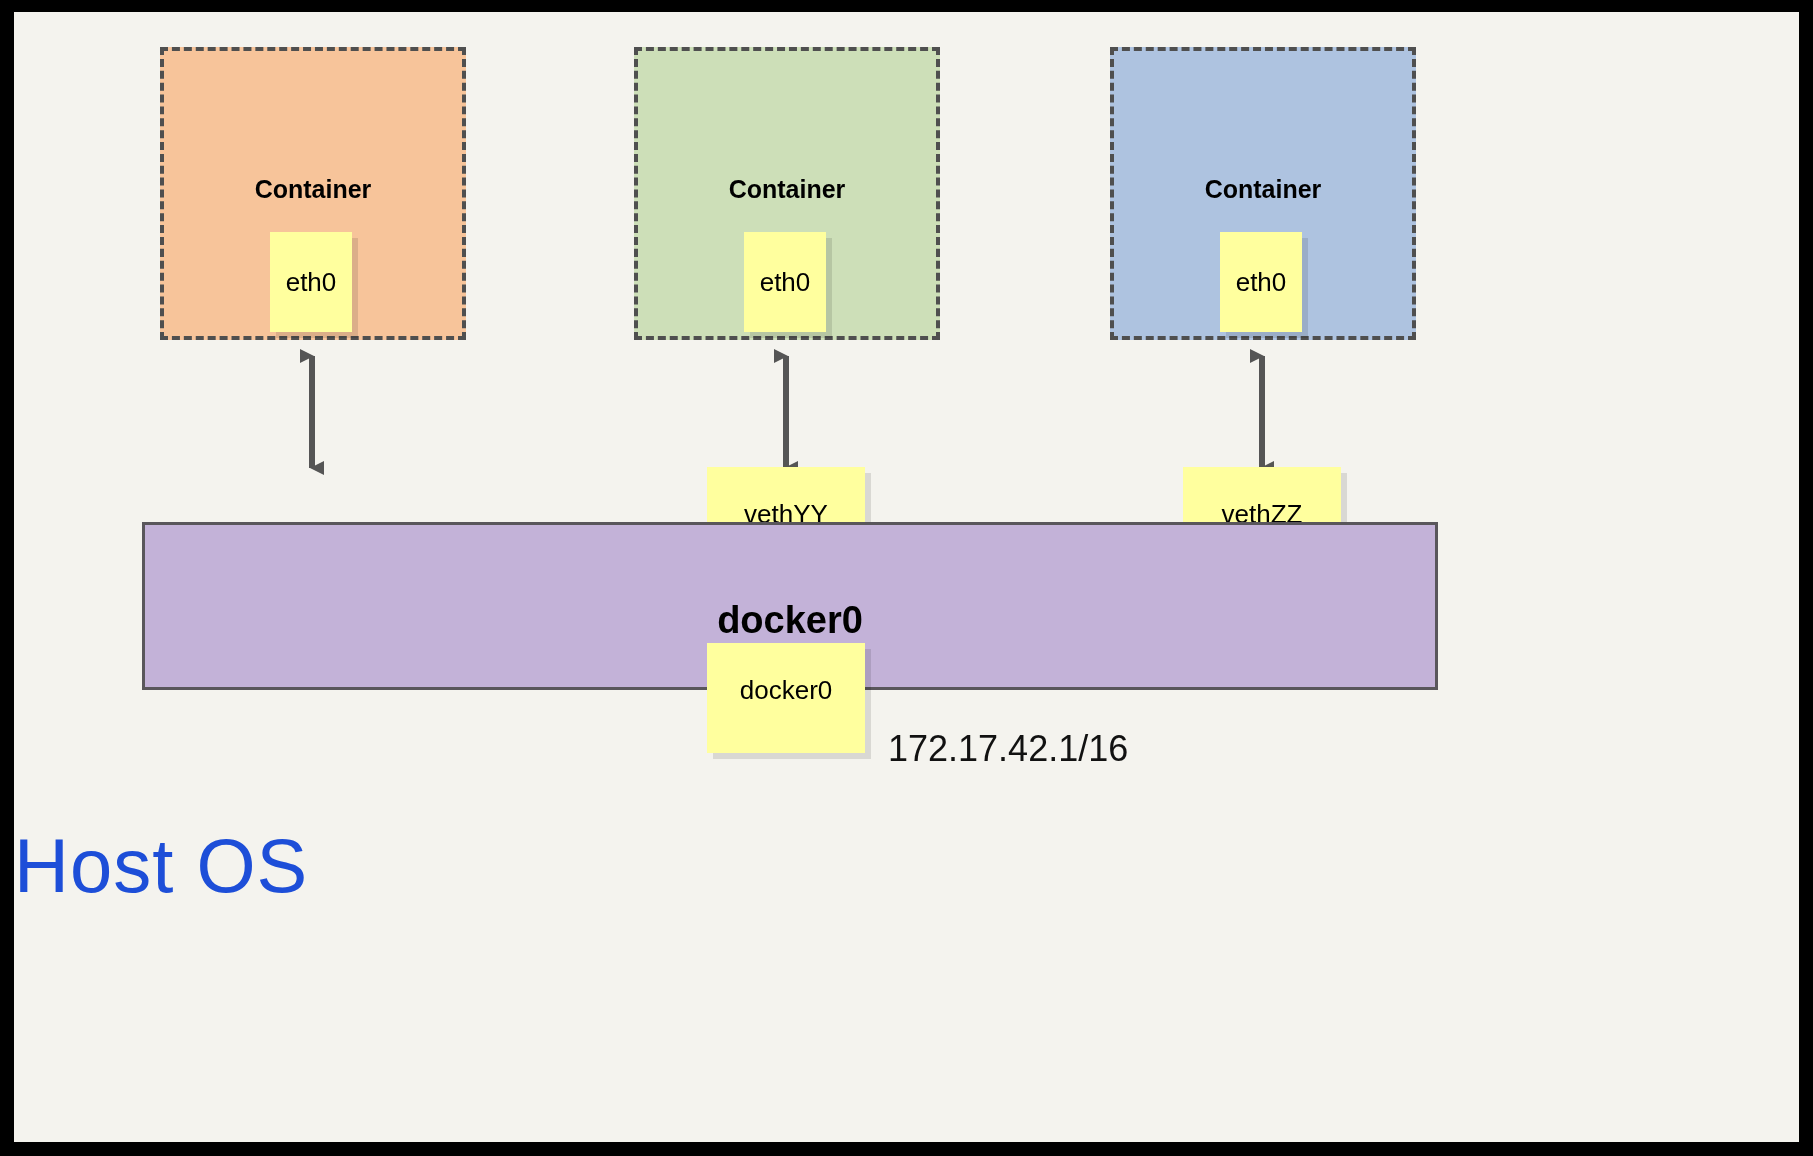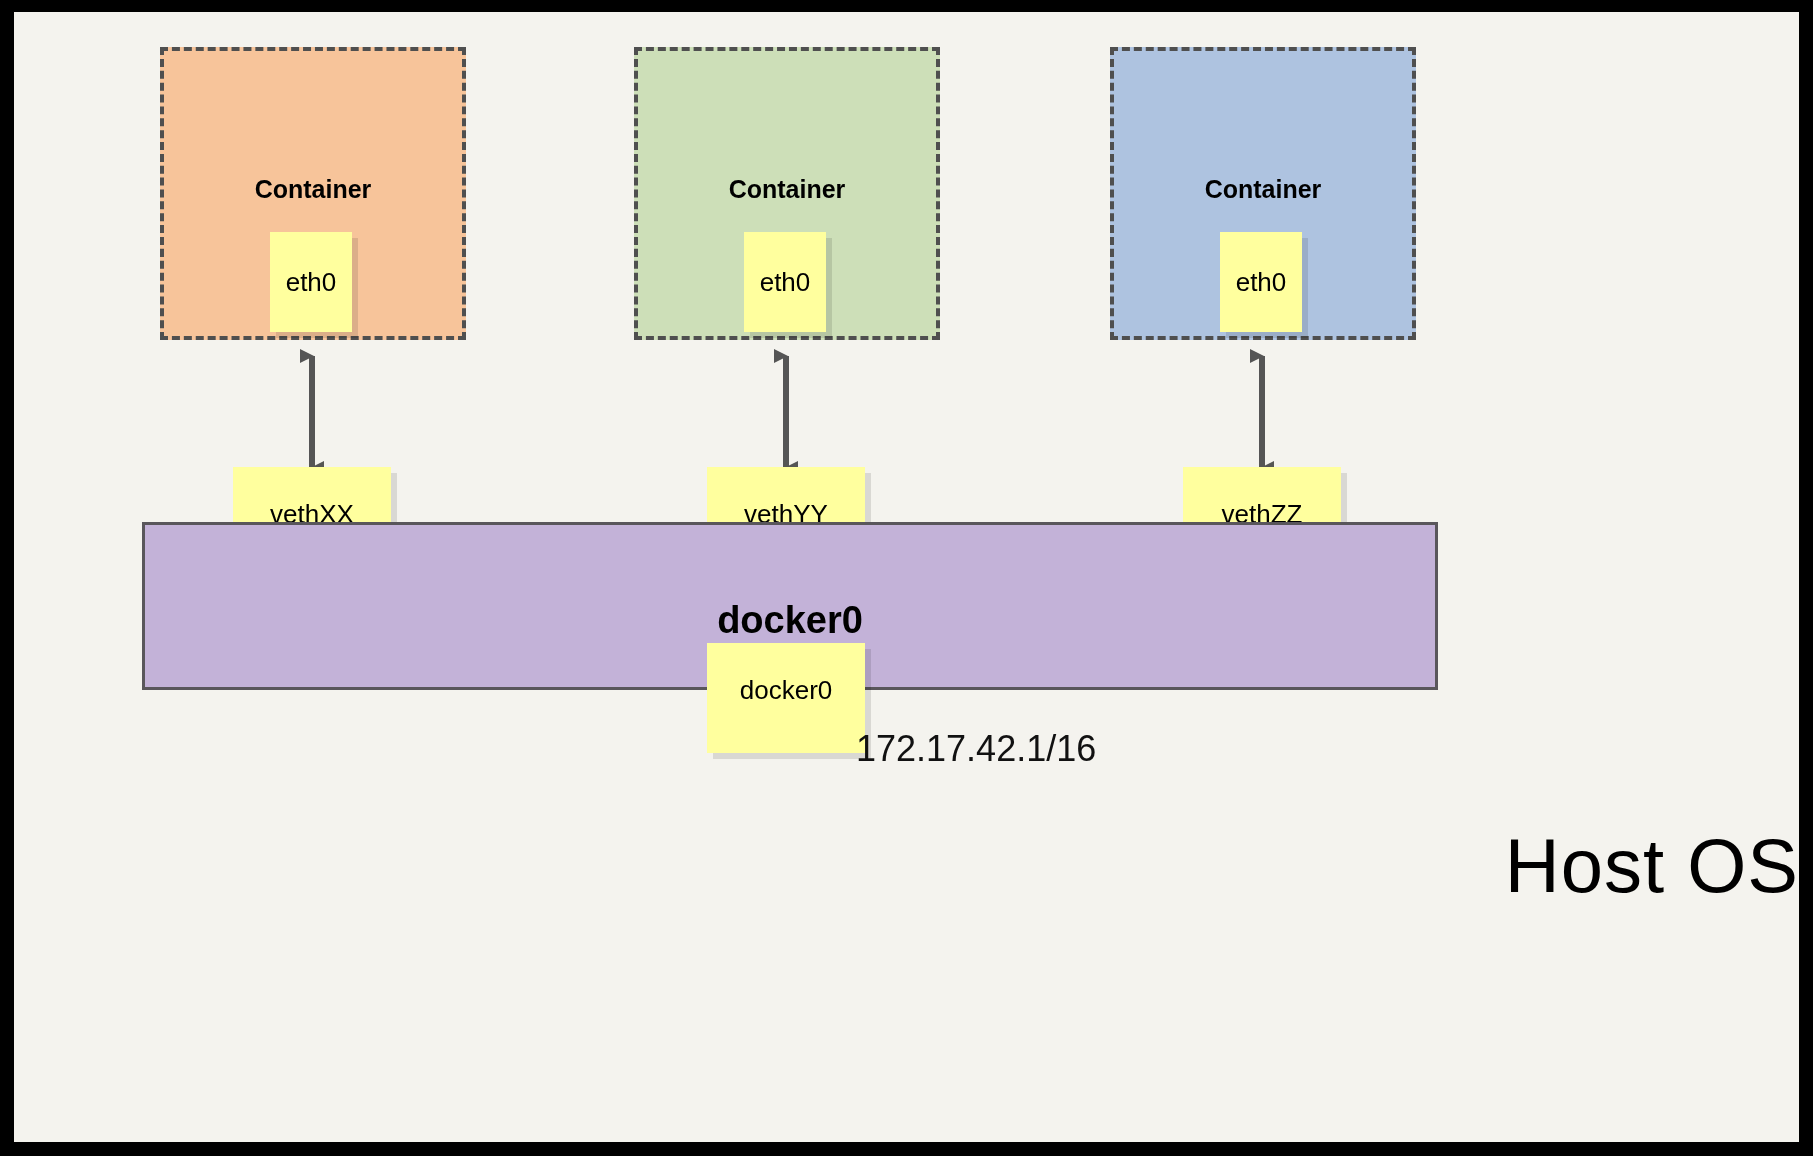--- a/index.html
+++ b/index.html
@@ -87,24 +87,24 @@
   
   .ip-text {
     position: absolute;
     font-size: 36px;
     color: #111111;
     white-space: nowrap;
   }
   #host-os {
     position: absolute;
     left: 0; right: 0;
-    text-align: right;
+    text-align: left;
     font-size: 76px;
     font-weight: 300;
-    color: #000000;
+    color: #1d4ed8;
     letter-spacing: 1px;
   }
 </style>
 </head>
 <body>
 
 <div id="stage">
   <div id="canvas">
 
     <div class="container-box" style="left:146px; top:35px; width:306px; height:293px; background:#f7c49a;">
@@ -117,21 +117,20 @@
         <marker id="ah-up-1" markerWidth="14" markerHeight="14" refX="7" refY="2" orient="auto" markerUnits="userSpaceOnUse">
           <path d="M7,0 L14,14 L0,14 Z" fill="#555555"></path>
         </marker>
         <marker id="ah-dn-1" markerWidth="14" markerHeight="14" refX="7" refY="12" orient="auto" markerUnits="userSpaceOnUse">
           <path d="M7,14 L0,0 L14,0 Z" fill="#555555"></path>
         </marker>
       </defs>
       <line x1="12" y1="14" x2="12" y2="126" stroke="#555555" stroke-width="6" marker-start="url(#ah-up-1)" marker-end="url(#ah-dn-1)"></line>
     </svg>
 
-    <div class="chip tall-label" style="left:219px; top:455px; width:158px; height:100px;">vethXX</div>
 
     <div class="container-box" style="left:620px; top:35px; width:306px; height:293px; background:#cddfb8;">
       <div class="container-title" style="top:124px;">Container</div>
     </div>
     <div class="chip" style="left:730px; top:220px; width:82px; height:100px;">eth0</div>
 
     <svg class="arrow-svg" style="left:760px; top:330px;" width="24" height="140" viewBox="0 0 24 140">
       <defs>
         <marker id="ah-up-2" markerWidth="14" markerHeight="14" refX="7" refY="2" orient="auto" markerUnits="userSpaceOnUse">
           <path d="M7,0 L14,14 L0,14 Z" fill="#555555"></path>
@@ -163,18 +162,18 @@
     </svg>
 
     <div class="chip tall-label" style="left:1169px; top:455px; width:158px; height:100px;">vethZZ</div>
 
     <div id="bridge" style="left:128px; top:510px; width:1296px; height:168px;">
       <div id="bridge-label" style="top:74px;">docker0</div>
     </div>
 
     <div class="chip tall-label" style="left:693px; top:631px; width:158px; height:110px;">docker0</div>
 
-    <div class="ip-text" style="left:842px; top:716px;">172.17.42.1/16</div>
+    <div class="ip-text" style="left:874px; top:716px;">172.17.42.1/16</div>
 
     <div id="host-os" style="top:810px;">Host OS</div>
 
   </div>
 </div>
 
 </body></html>

